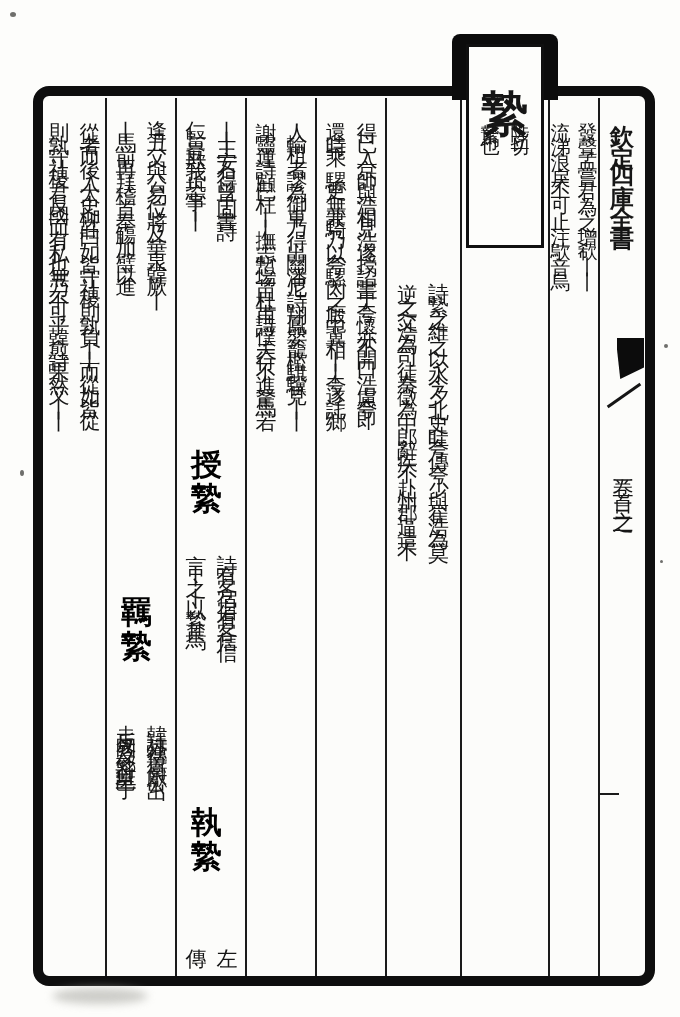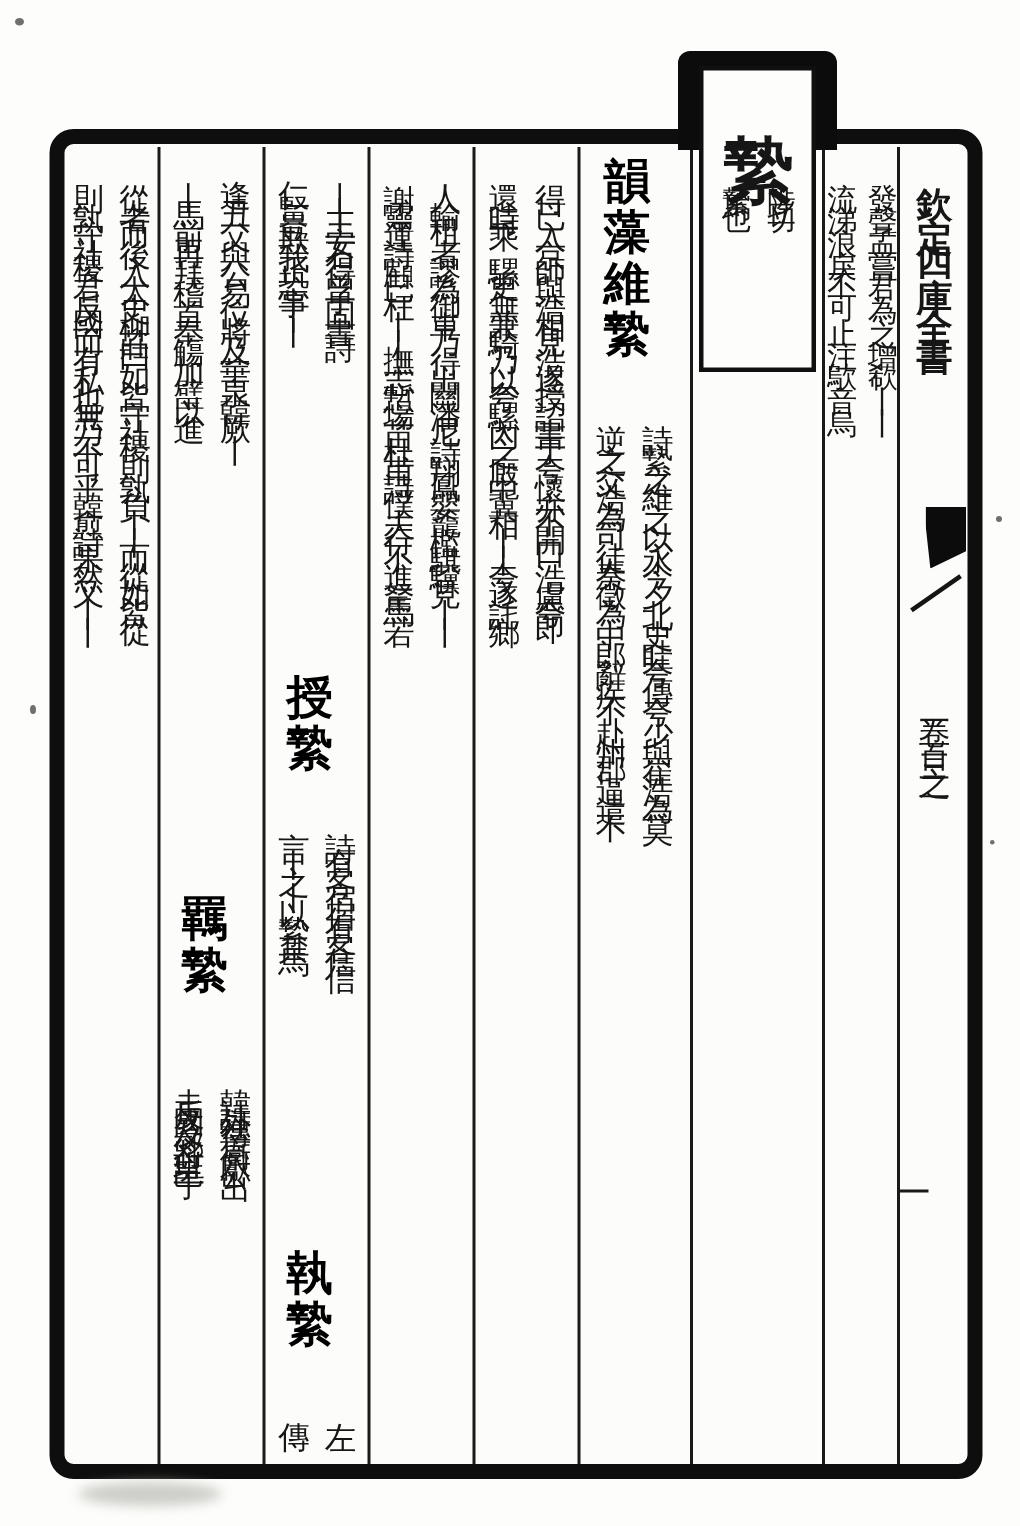--- a/index.html
+++ b/index.html
@@ -111,21 +111,20 @@
   </div>
 
   <div class="col" style="left:550px;width:48px">
     <div class="dbl" style="top:6px">
       <div class="vtext narrow">發聲孟嘗君為之增欷丨丨</div>
       <div class="vtext narrow">流涕浪戾不可止注歍音烏</div>
     </div>
   </div>
 
   <div class="col" style="left:388px;width:69px">
-    <div class="heading" style="top:4px">韻藻維縶</div>
     <div class="dbl" style="top:166px">
       <div class="vtext small" style="letter-spacing:13px">詩縶之維之以永今夕北史眭夸傳夸少與崔浩為莫</div>
       <div class="vtext small" style="letter-spacing:13px">逆之交浩為司徒奏徵為中郎辭疾不赴州郡逼遣不</div>
     </div>
   </div>
 
   <div class="col" style="left:318px;width:66px">
     <div class="dbl" style="top:6px">
       <div class="vtext small">得已入京師與浩相見浩遂授詔書于夸懷亦不開口浩慮夸即</div>
       <div class="vtext small">還時乘一騾更無兼騎乃以夸騾內之廄中冀相丨丨夸遂託鄉</div>
@@ -142,21 +141,21 @@
   <div class="col" style="left:178px;width:66px">
     <div class="dbl" style="top:4px">
       <div class="vtext small" style="letter-spacing:10px">丨丨王安石得曾子固書詩</div>
       <div class="vtext small" style="letter-spacing:10px">仁賢豈欺我正恐事丨丨</div>
     </div>
     <div class="heading" style="top:348px">授縶</div>
     <div class="dbl" style="top:438px">
       <div class="vtext small" style="letter-spacing:11px">詩有客宿宿有客信信</div>
       <div class="vtext small" style="letter-spacing:11px">言丨之丨以縶其馬</div>
     </div>
-    <div class="heading" style="top:732px">執縶</div>
+    <div class="heading" style="top:706px">執縶</div>
     <div class="dbl" style="top:832px">
       <div class="vtext small">左</div>
       <div class="vtext small">傳</div>
     </div>
   </div>
 
   <div class="col" style="left:108px;width:66px">
     <div class="dbl" style="top:4px">
       <div class="vtext small" style="letter-spacing:13px">逢丑父與公易位將及華泉韓厥丨</div>
       <div class="vtext small" style="letter-spacing:13px">丨馬前再拜稽首奉觴加璧以進</div>

